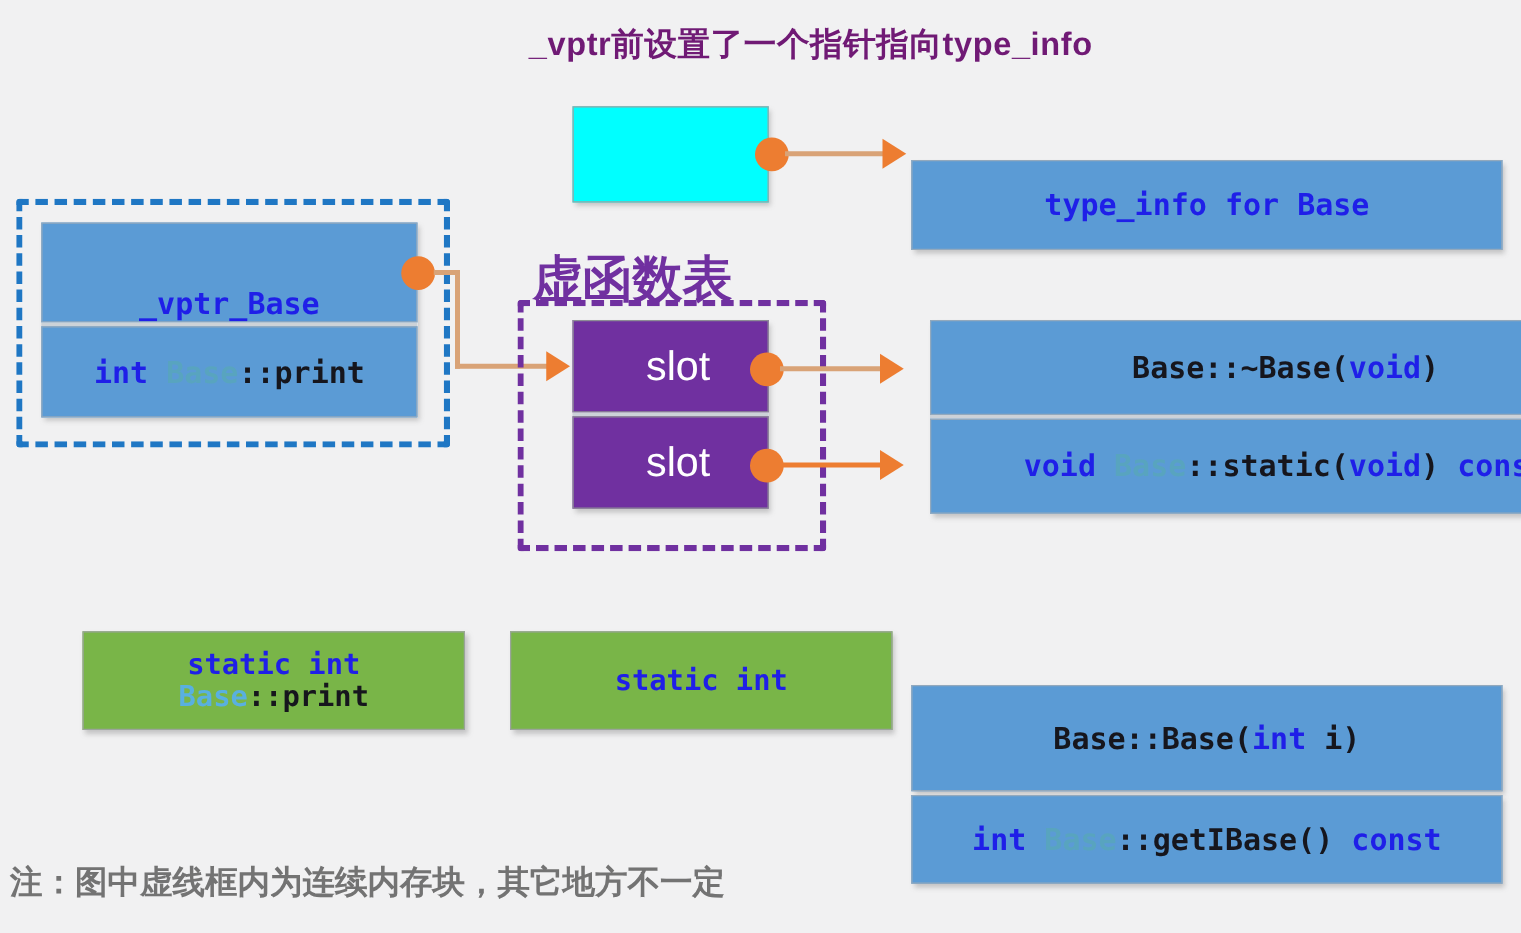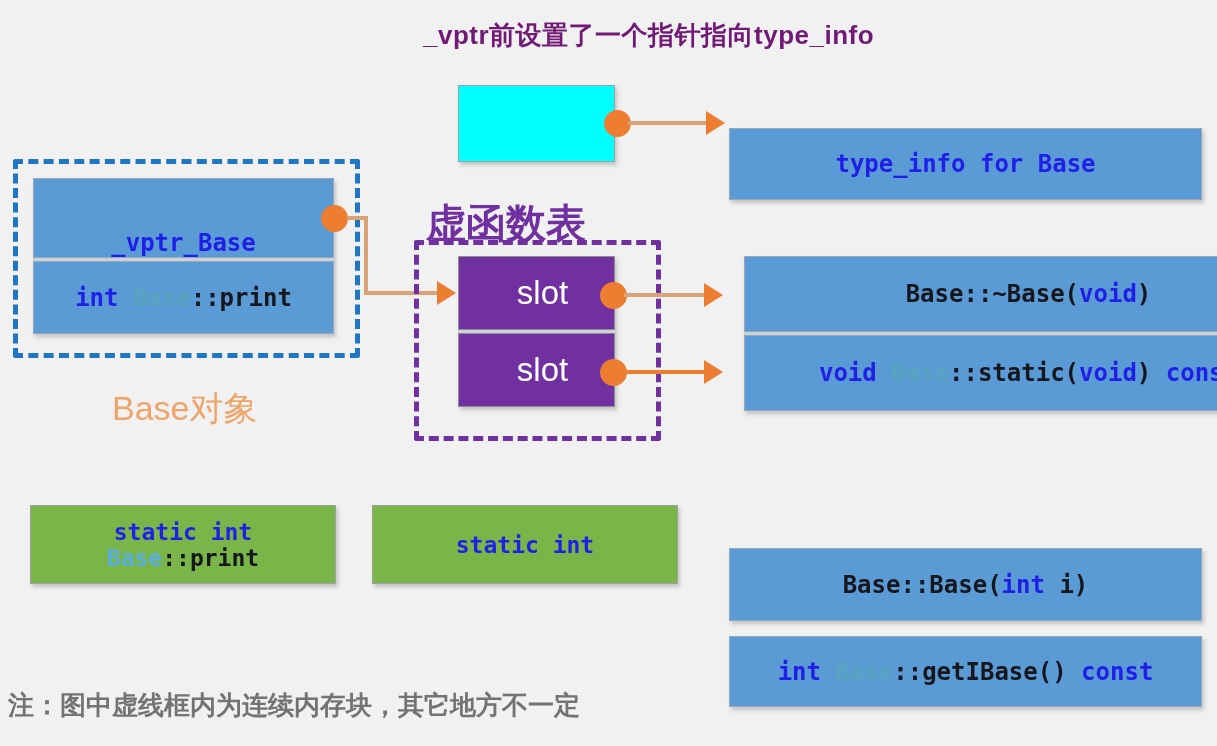--- a/index.html
+++ b/index.html
@@ -65,20 +65,21 @@
     display:flex;align-items:center;justify-content:center;
     color:#ffffff;font-size:33px;font-weight:400;padding-left:12px;
   }
   .box-green{
     position:absolute;background:#79b548;
     border:1px solid #9aa49a;
     box-shadow:2px 3px 4px rgba(110,110,110,0.35);
     box-sizing:border-box;
     display:flex;flex-direction:column;align-items:center;justify-content:center;
     gap:0;
+    margin-left:36px;
   }
   .box-green .code{font-size:23px;}
 
   
   .dashed-blue{
     position:absolute;left:13px;top:159px;width:347px;height:199px;
     border:5px dashed #1f77c4;border-radius:3px;box-sizing:border-box;
   }
   .dashed-purple{
     position:absolute;left:414px;top:240px;width:247px;height:201px;
@@ -160,31 +161,30 @@
   <div class="stack" style="left:744px;top:256px;width:569px;text-align:center;">
     <div class="cell cell-blue code" style="height:76px;">
       <span><span class="seg seg-dark">Base::~Base(</span><span class="seg seg-blue">void</span><span class="seg seg-dark">)</span></span>
     </div>
     <div class="cell-sep"></div>
     <div class="cell cell-blue code" style="height:76px;">
       <span><span class="seg seg-blue">void </span><span class="seg seg-teal">Base</span><span class="seg seg-dark">::static(</span><span class="seg seg-blue">void</span><span class="seg seg-dark">) </span><span class="seg seg-blue">const</span></span>
     </div>
   </div>
 
-  <div class="base-object-label">Base对象</div>
 
   <div class="box-green" style="left:30px;top:505px;width:306px;height:79px;">
     <div class="code"><span class="seg seg-blue">static int</span></div>
     <div class="code"><span class="seg seg-lightblue">Base</span><span class="seg seg-dark">::print</span></div>
   </div>
   <div class="box-green" style="left:372px;top:505px;width:306px;height:79px;">
     <div class="code"><span class="seg seg-blue">static int</span></div>
   </div>
 
-  <div class="box-blue code" style="left:729px;top:508px;width:473px;height:73px;">
+  <div class="box-blue code" style="left:729px;top:508px;width:473px;height:85px;">
     <span><span class="seg seg-dark">Base::Base(</span><span class="seg seg-blue">int</span><span class="seg seg-dark"> i)</span></span>
   </div>
 
   <div class="box-blue code" style="left:729px;top:596px;width:473px;height:71px;">
     <span><span class="seg seg-blue">int </span><span class="seg seg-teal">Base</span><span class="seg seg-dark">::getIBase() </span><span class="seg seg-blue">const</span></span>
   </div>
 
   <div class="note">注：图中虚线框内为连续内存块，其它地方不一定</div>
 
 </div>

